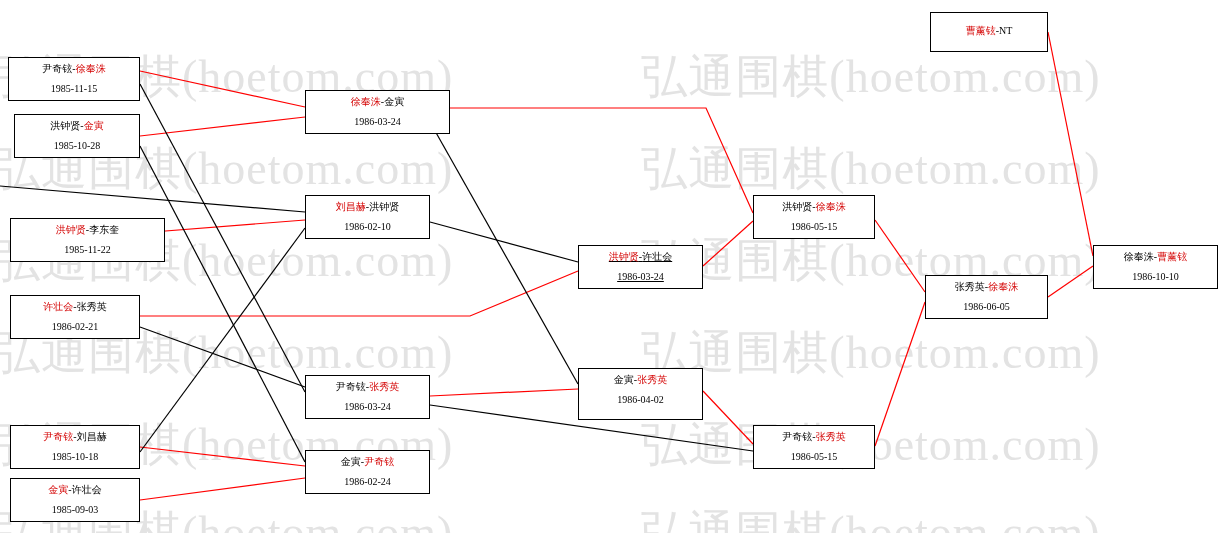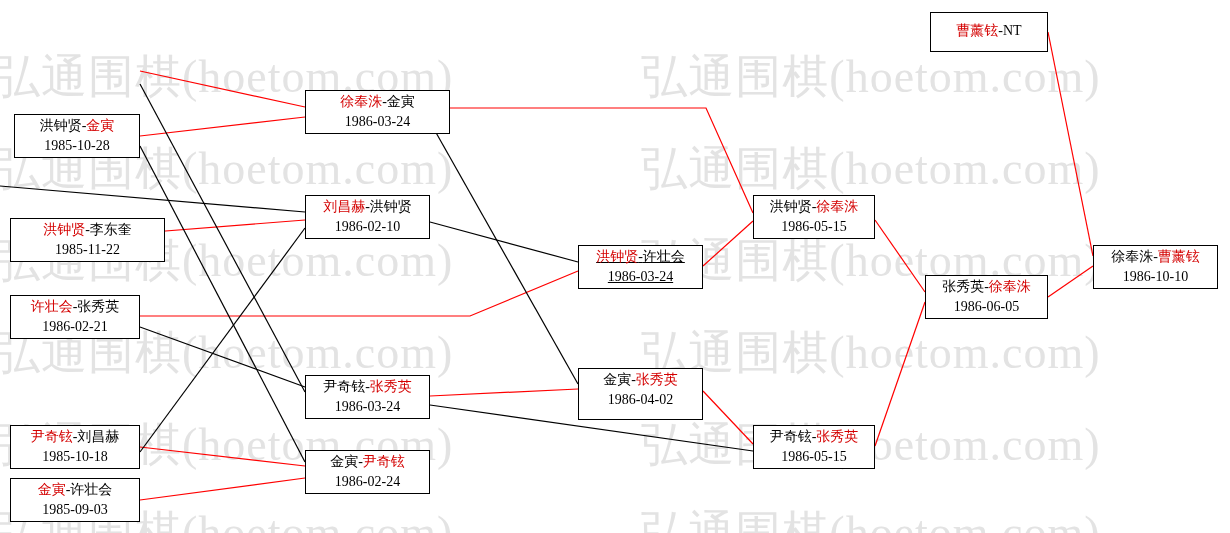--- a/index.html
+++ b/index.html
@@ -21,21 +21,21 @@
   #lines{
     position:absolute;left:0;top:0;
   }
   #boxes-layer{position:absolute;left:0;top:0;width:100%;height:100%;}
   .match-box{
     position:absolute;
     box-sizing:border-box;
     background:#ffffff;
     border:1px solid #000000;
     text-align:center;
-    font-size:14px;
+    font-size:10px;
     color:#000000;
     padding-top:1px;
   }
   .match-box .players{line-height:20px;white-space:nowrap;}
   .match-box .date{line-height:20px;white-space:nowrap;}
   .match-box.no-date{padding-top:8px;}
   .win{color:#d40000;}
   .loss{color:#000000;}
 </style>
 </head>
@@ -68,20 +68,24 @@
       <polyline points="140,84 305,392" fill="none" stroke="#000000" stroke-width="1.2"></polyline>
       <polyline points="140,146 305,462" fill="none" stroke="#000000" stroke-width="1.2"></polyline>
       <polyline points="140,327 305,387" fill="none" stroke="#000000" stroke-width="1.2"></polyline>
       <polyline points="140,452 305,228" fill="none" stroke="#000000" stroke-width="1.2"></polyline>
       <polyline points="0,186 305,212" fill="none" stroke="#000000" stroke-width="1.2"></polyline>
       <polyline points="430,122 578,384" fill="none" stroke="#000000" stroke-width="1.2"></polyline>
       <polyline points="430,222 578,262" fill="none" stroke="#000000" stroke-width="1.2"></polyline>
       <polyline points="430,405 753,451" fill="none" stroke="#000000" stroke-width="1.2"></polyline>
     </svg>
   <div id="boxes-layer">
+      <div class="match-box" style="left: 8px; top: 57px; width: 132px; height: 44px;">
+        <div class="players"><span class="loss">尹奇铉</span><span>-</span><span class="win">徐奉洙</span></div>
+        <div class="date">1985-11-15</div>
+      </div>
       <div class="match-box" style="left: 14px; top: 114px; width: 126px; height: 44px;">
         <div class="players"><span class="loss">洪钟贤</span><span>-</span><span class="win">金寅</span></div>
         <div class="date">1985-10-28</div>
       </div>
       <div class="match-box" style="left: 10px; top: 218px; width: 155px; height: 44px;">
         <div class="players"><span class="win">洪钟贤</span><span>-</span><span class="loss">李东奎</span></div>
         <div class="date">1985-11-22</div>
       </div>
       <div class="match-box" style="left: 10px; top: 295px; width: 130px; height: 44px;">
         <div class="players"><span class="win">许壮会</span><span>-</span><span class="loss">张秀英</span></div>

